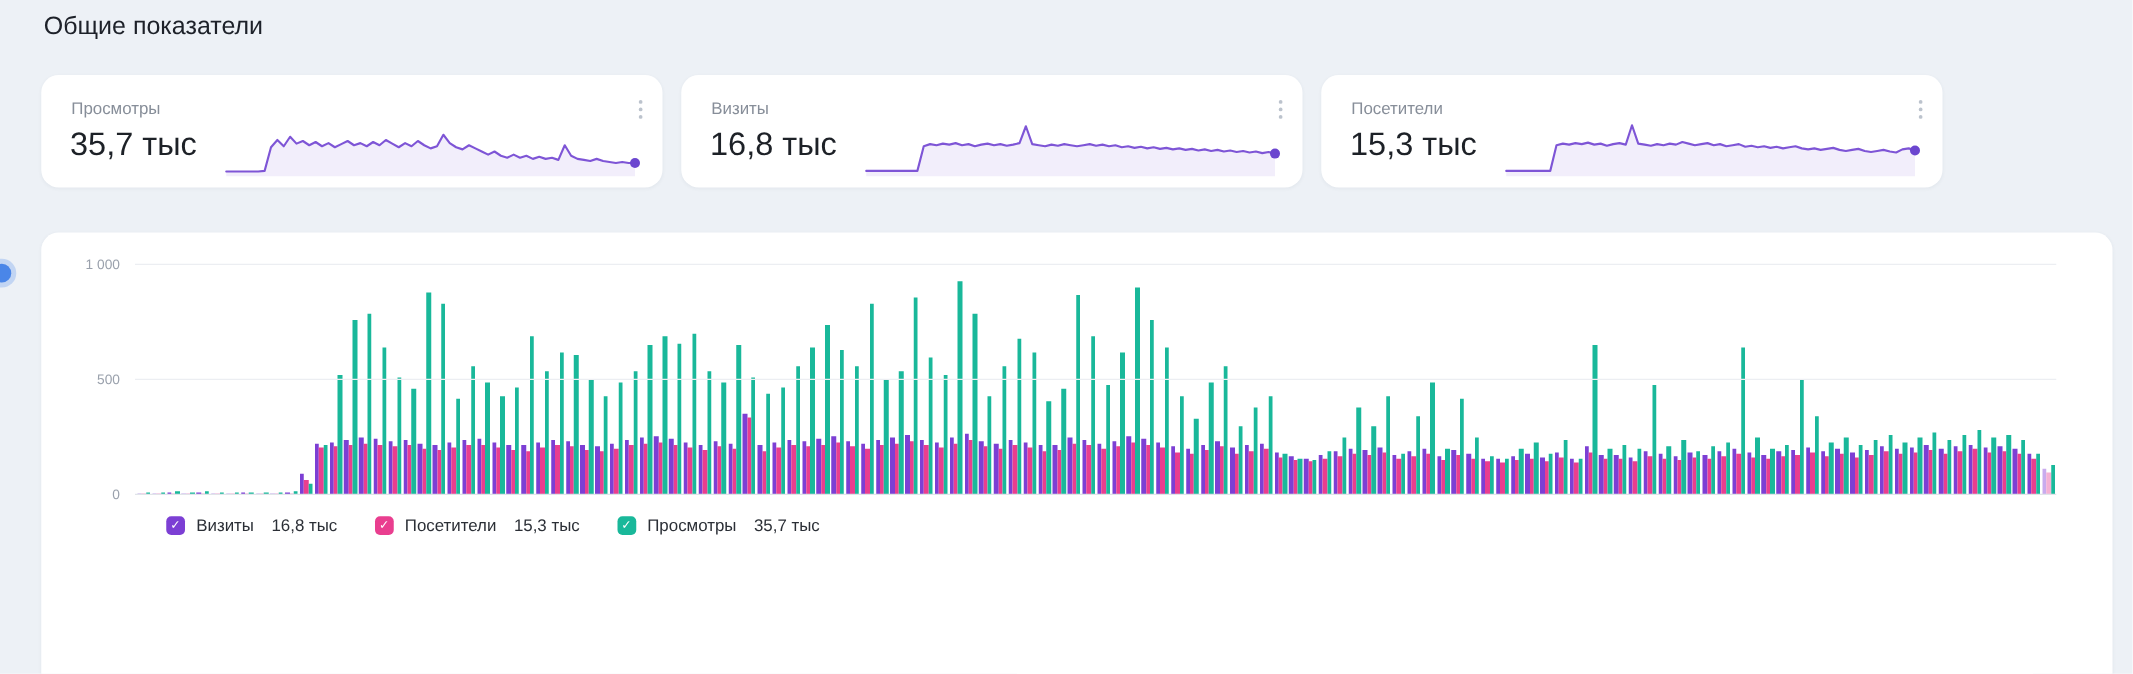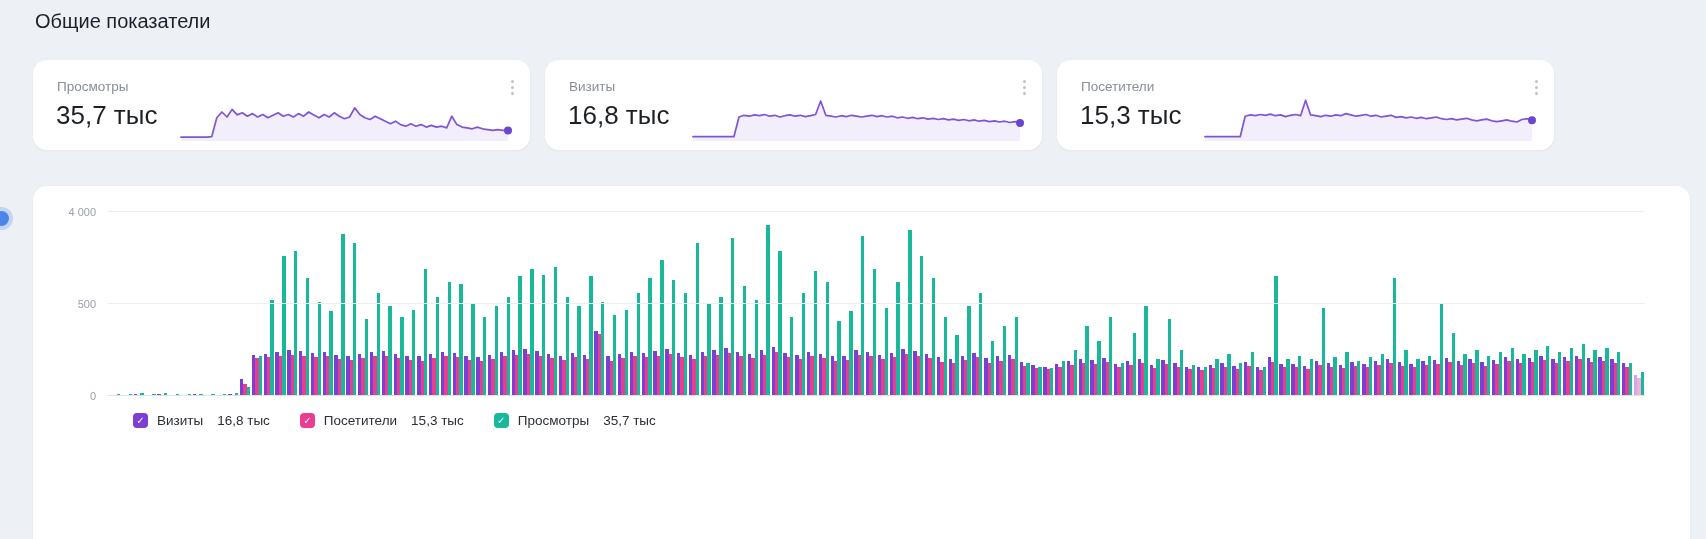--- a/index.html
+++ b/index.html
@@ -745,21 +745,21 @@
           <div class="bar" style="height: 29.44px; background: rgb(233, 62, 143);"></div>
           <div class="bar" style="height: 33.12px; background: rgb(25, 184, 154);"></div>
         </div>
         <div class="bar-group">
           <div class="bar" style="height: 21.16px; background: rgb(201, 171, 238);"></div>
           <div class="bar" style="height: 18.4px; background: rgb(244, 176, 212);"></div>
           <div class="bar" style="height: 23.92px; background: rgb(25, 184, 154);"></div>
         </div>
       </div>
   <div class="gridline" style="bottom: 184px;"></div>
-      <div class="ytick" style="bottom: 178px;">4 000</div>
+      <div class="ytick" style="bottom: 178px;">1 000</div>
       <div class="gridline" style="bottom: 92px;"></div>
       <div class="ytick" style="bottom: 86px;">500</div>
       <div class="gridline zero" style="bottom: 0px;"></div>
       <div class="ytick" style="bottom: -6px;">0</div>
     </div>
   <div class="legend" id="legend">
       <div class="legend-item">
         <span class="cb" style="background: rgb(124, 63, 212);">
           <span class="check">✓</span>
         </span>

